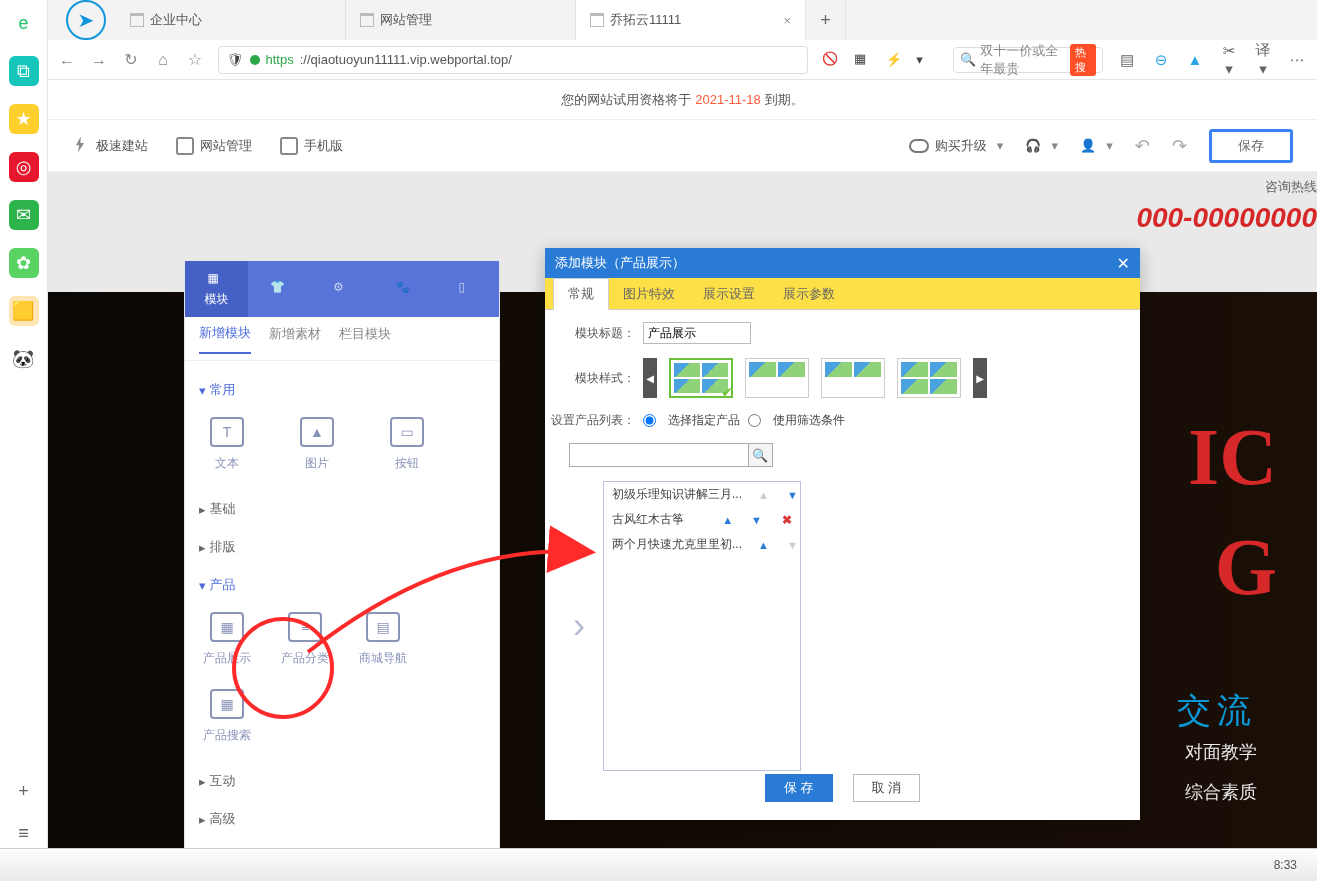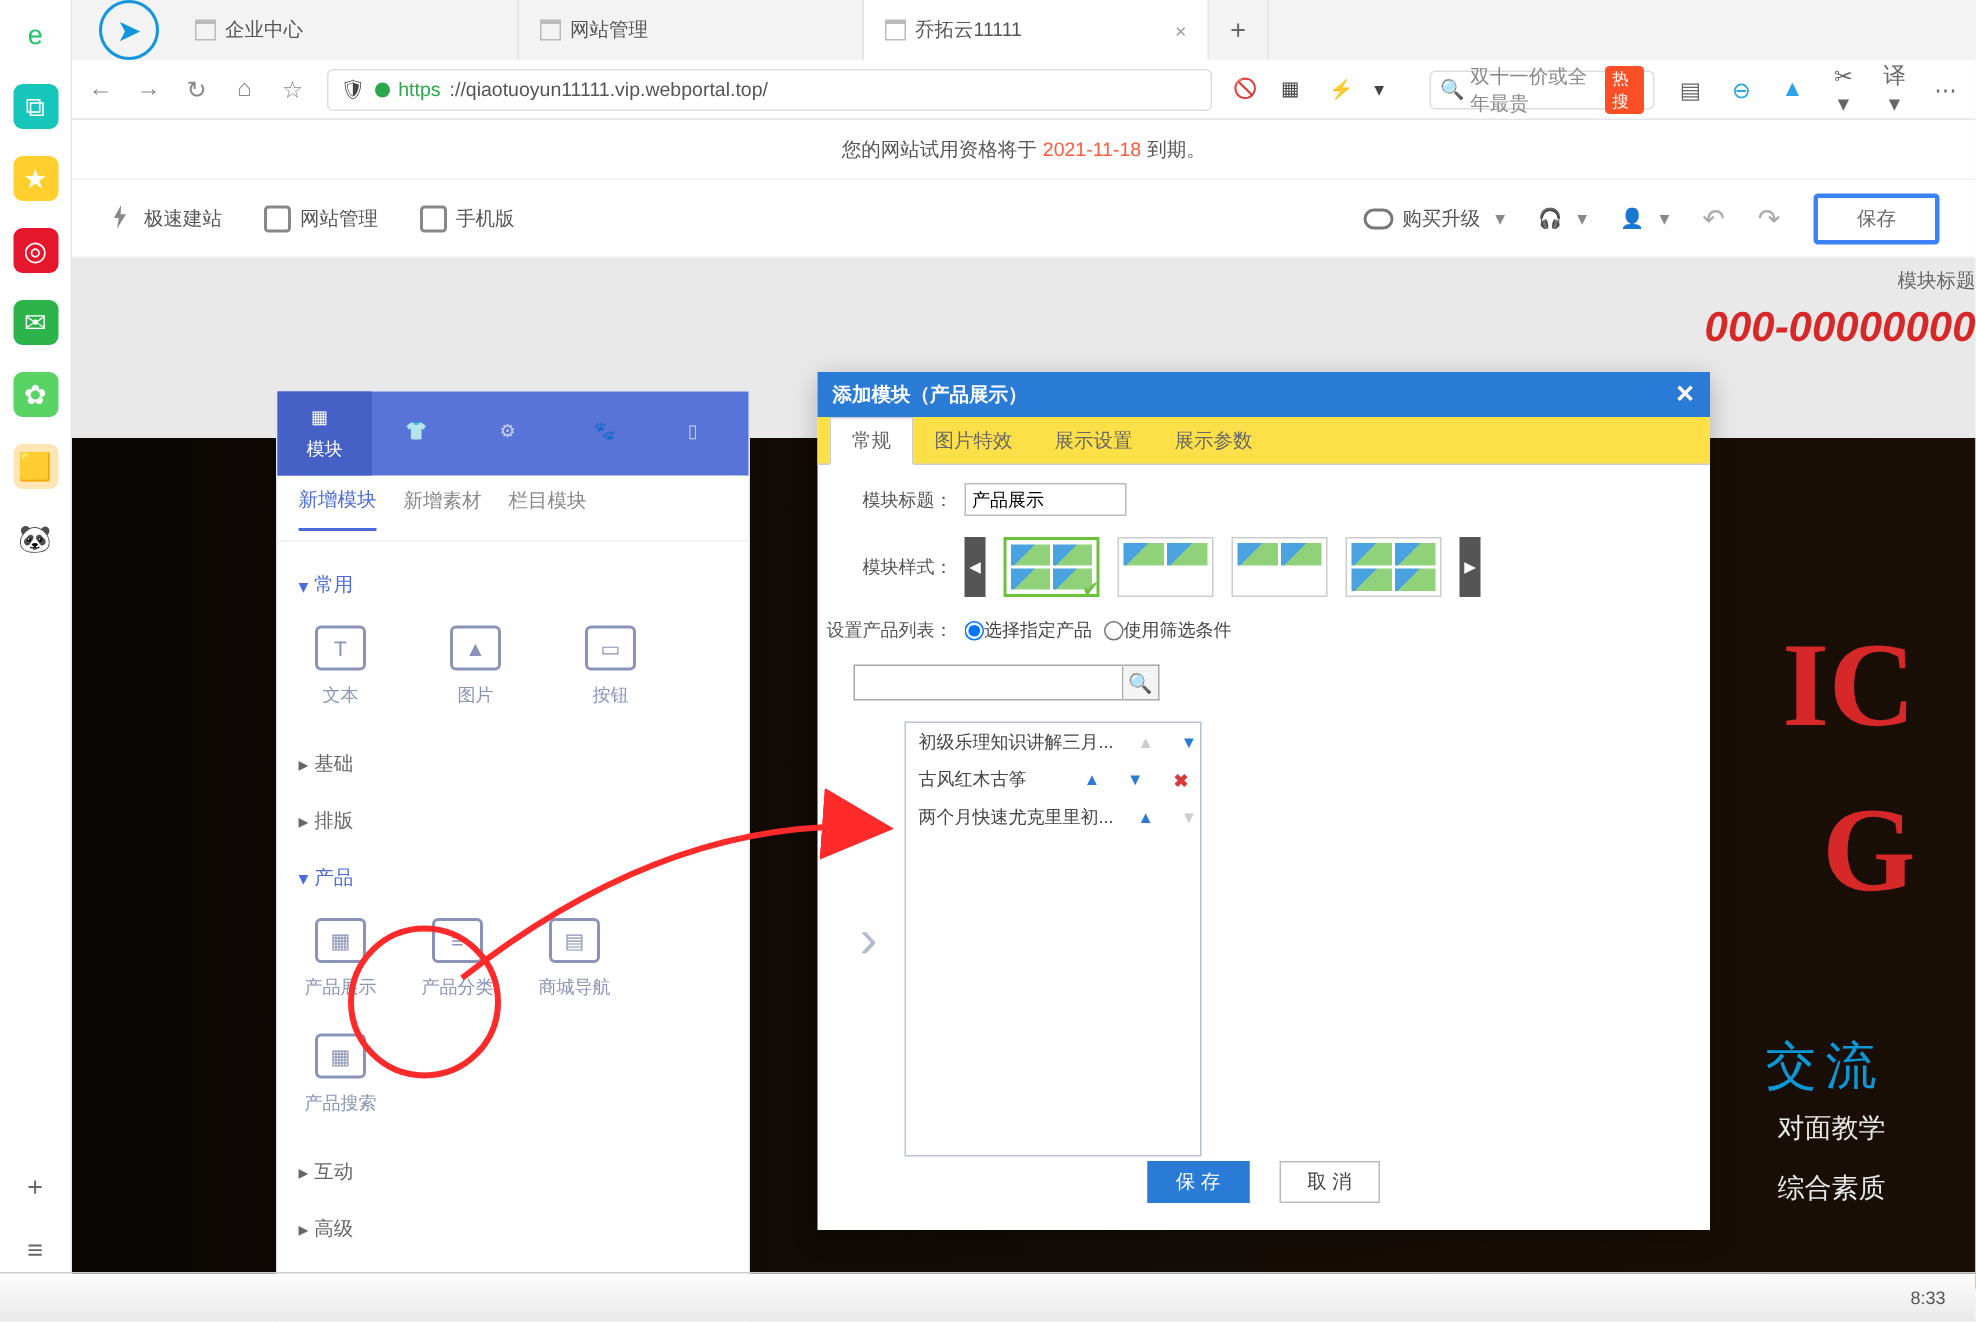--- a/index.html
+++ b/index.html
@@ -89,36 +89,36 @@
   .grid3{ display:flex; gap:34px; padding:8px 0 18px;}
   .mod{ display:flex; flex-direction:column; align-items:center; gap:8px; color:#8a93b8; font-size:12px; width:56px;}
   .mod .box{ width:34px;height:30px;border:2px solid #8a93b8;border-radius:4px; display:flex; align-items:center; justify-content:center; font-size:14px;}
 
   
   .red-circle{ position:absolute; left:184px; top:537px; width:102px; height:102px; border:4px solid #ff2a2a; border-radius:50%; z-index:50; pointer-events:none;}
   .red-arrow { position:absolute; left:220px; top:432px; width:340px; height:160px; z-index:50; pointer-events:none;}
 
   
   .modal{ position:absolute; left:497px; top:168px; width:595px; height:572px; background:#fff; box-shadow:0 4px 16px rgba(0,0,0,0.25); z-index:40; font-size:13px; color:#444;}
-  .modal-title{ height:30px; background:#2a7bd6; color:#fff; display:flex; align-items:center; padding:0 10px; font-weight:bold;}
+  .modal-title{ height:30px; background:#2a7bd6; color:#fff; display:flex; align-items:center; padding:0 10px; font-weight:normal;}
   .modal-title .x{ margin-left:auto; font-size:16px;}
   .modal-tabs{ height:32px; background:#fde047; display:flex; align-items:flex-end; padding-left:8px; border-bottom:1px solid #ccc;}
   .modal-tabs .mt{ padding:6px 14px; color:#666;}
   .modal-tabs .mt.active{ background:#fff; border:1px solid #ccc; border-bottom:1px solid #fff; margin-bottom:-1px;}
   .m-body{ padding:12px 24px;}
   .row{ display:flex; align-items:center; margin-bottom:14px; gap:8px;}
   .row .lbl{ width:66px; text-align:right; font-size:12px; color:#555;}
   .row input.txt{ width:108px; height:22px; border:1px solid #bbb; padding:0 4px; font-size:12px;}
   .styles{ display:flex; gap:12px; align-items:center;}
   .styles .st{ width:64px;height:40px;border:1px solid #ccc; display:grid; grid-template:1fr 1fr/1fr 1fr; gap:2px; padding:3px;}
   .styles .st span{ background:linear-gradient(135deg,#4aa3e0 40%,#8fd27a 40%);}
   .styles .st.sel{ border:2px solid #6cc13a; position:relative;}
   .styles .st.sel::after{content:"✔"; position:absolute; right:-2px; bottom:-4px; color:#6cc13a; font-size:14px;}
   .styles .navbtn{ width:14px;height:40px;background:#555;color:#fff;display:flex;align-items:center;justify-content:center;font-size:10px;}
-  .radio{ display:flex; align-items:center; gap:0; font-size:12px;}
+  .radio{ display:flex; align-items:center; gap:12px; font-size:12px;}
   .radio input{ margin:0;}
   .searchrow input{ width:180px; height:24px; border:1px solid #aaa; padding:0 4px;}
   .searchrow .sbtn{ width:24px;height:24px;border:1px solid #aaa;border-left:none;background:#f4f4f4;display:flex;align-items:center;justify-content:center;color:#2a7bd6;}
   .two-lists{ display:flex; gap:14px; }
   .listbox{ width:198px; height:290px; border:1px solid #b8c1d6; overflow-y:auto; font-size:12px;}
   .listbox .li{ padding:4px 8px; white-space:nowrap;}
   .listbox .li.sel{ background:#b8d2f4;}
   .mid-arrow{ align-self:center; color:#b3bccf; font-size:36px; padding:0 4px;}
   .rightlist .li{ display:flex; align-items:center; gap:16px;text-align:center;}
   .rightlist .li .arw{ margin-left:auto; color:#2a7bd6; font-size:11px;}
@@ -230,21 +230,21 @@
         </div>
       <span class="undo">↶</span>
       <span class="redo">↷</span>
       <span class="savebtn">保存</span>
     </div>
   </div>
 
   <div class="canvas">
     <div class="greybar"></div>
     <div class="black"></div>
-    <div class="hotline">模块标题</div>
+    <div class="hotline">咨询热线</div>
     <div class="phone">000-00000000</div>
     <div class="rest-text" style="top:240px;">IC</div>
     <div class="rest-text" style="top:350px;">G</div>
     <div class="cn1">交流</div>
     <div class="cn2">对面教学</div>
     <div class="cn3">综合素质</div>
   </div>
 
   <div class="sidepanel">
     <div class="side-top">

